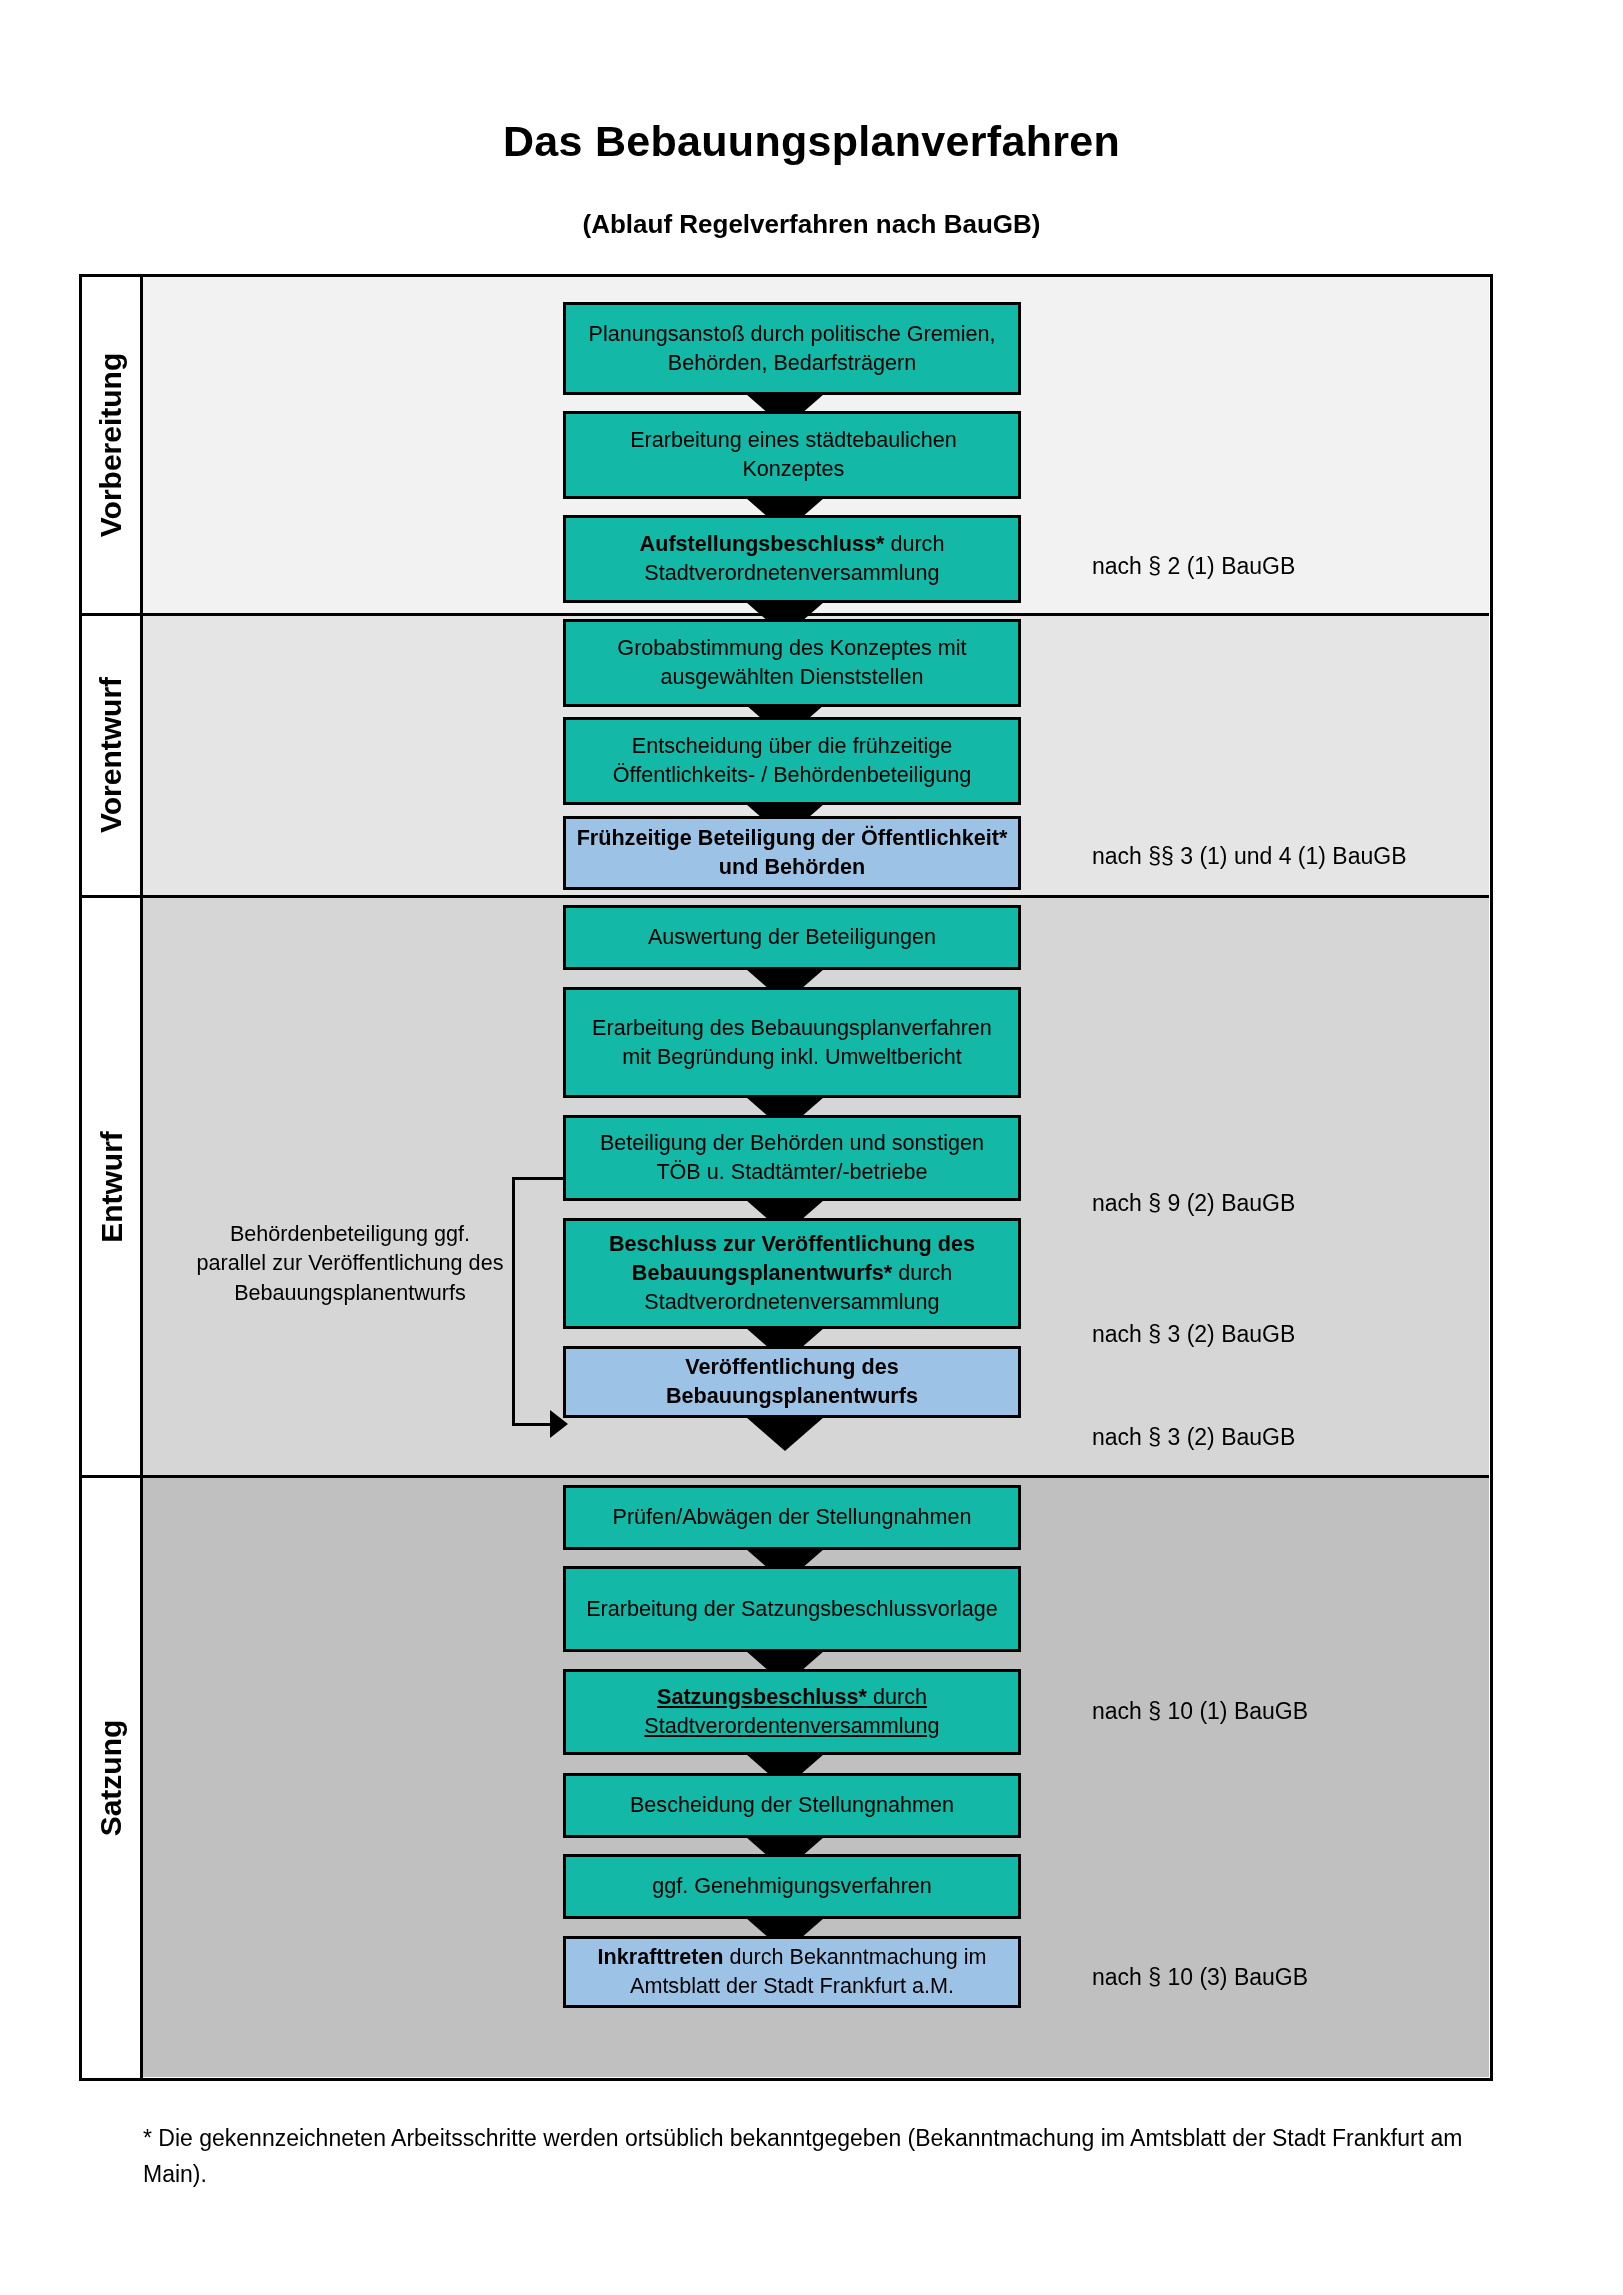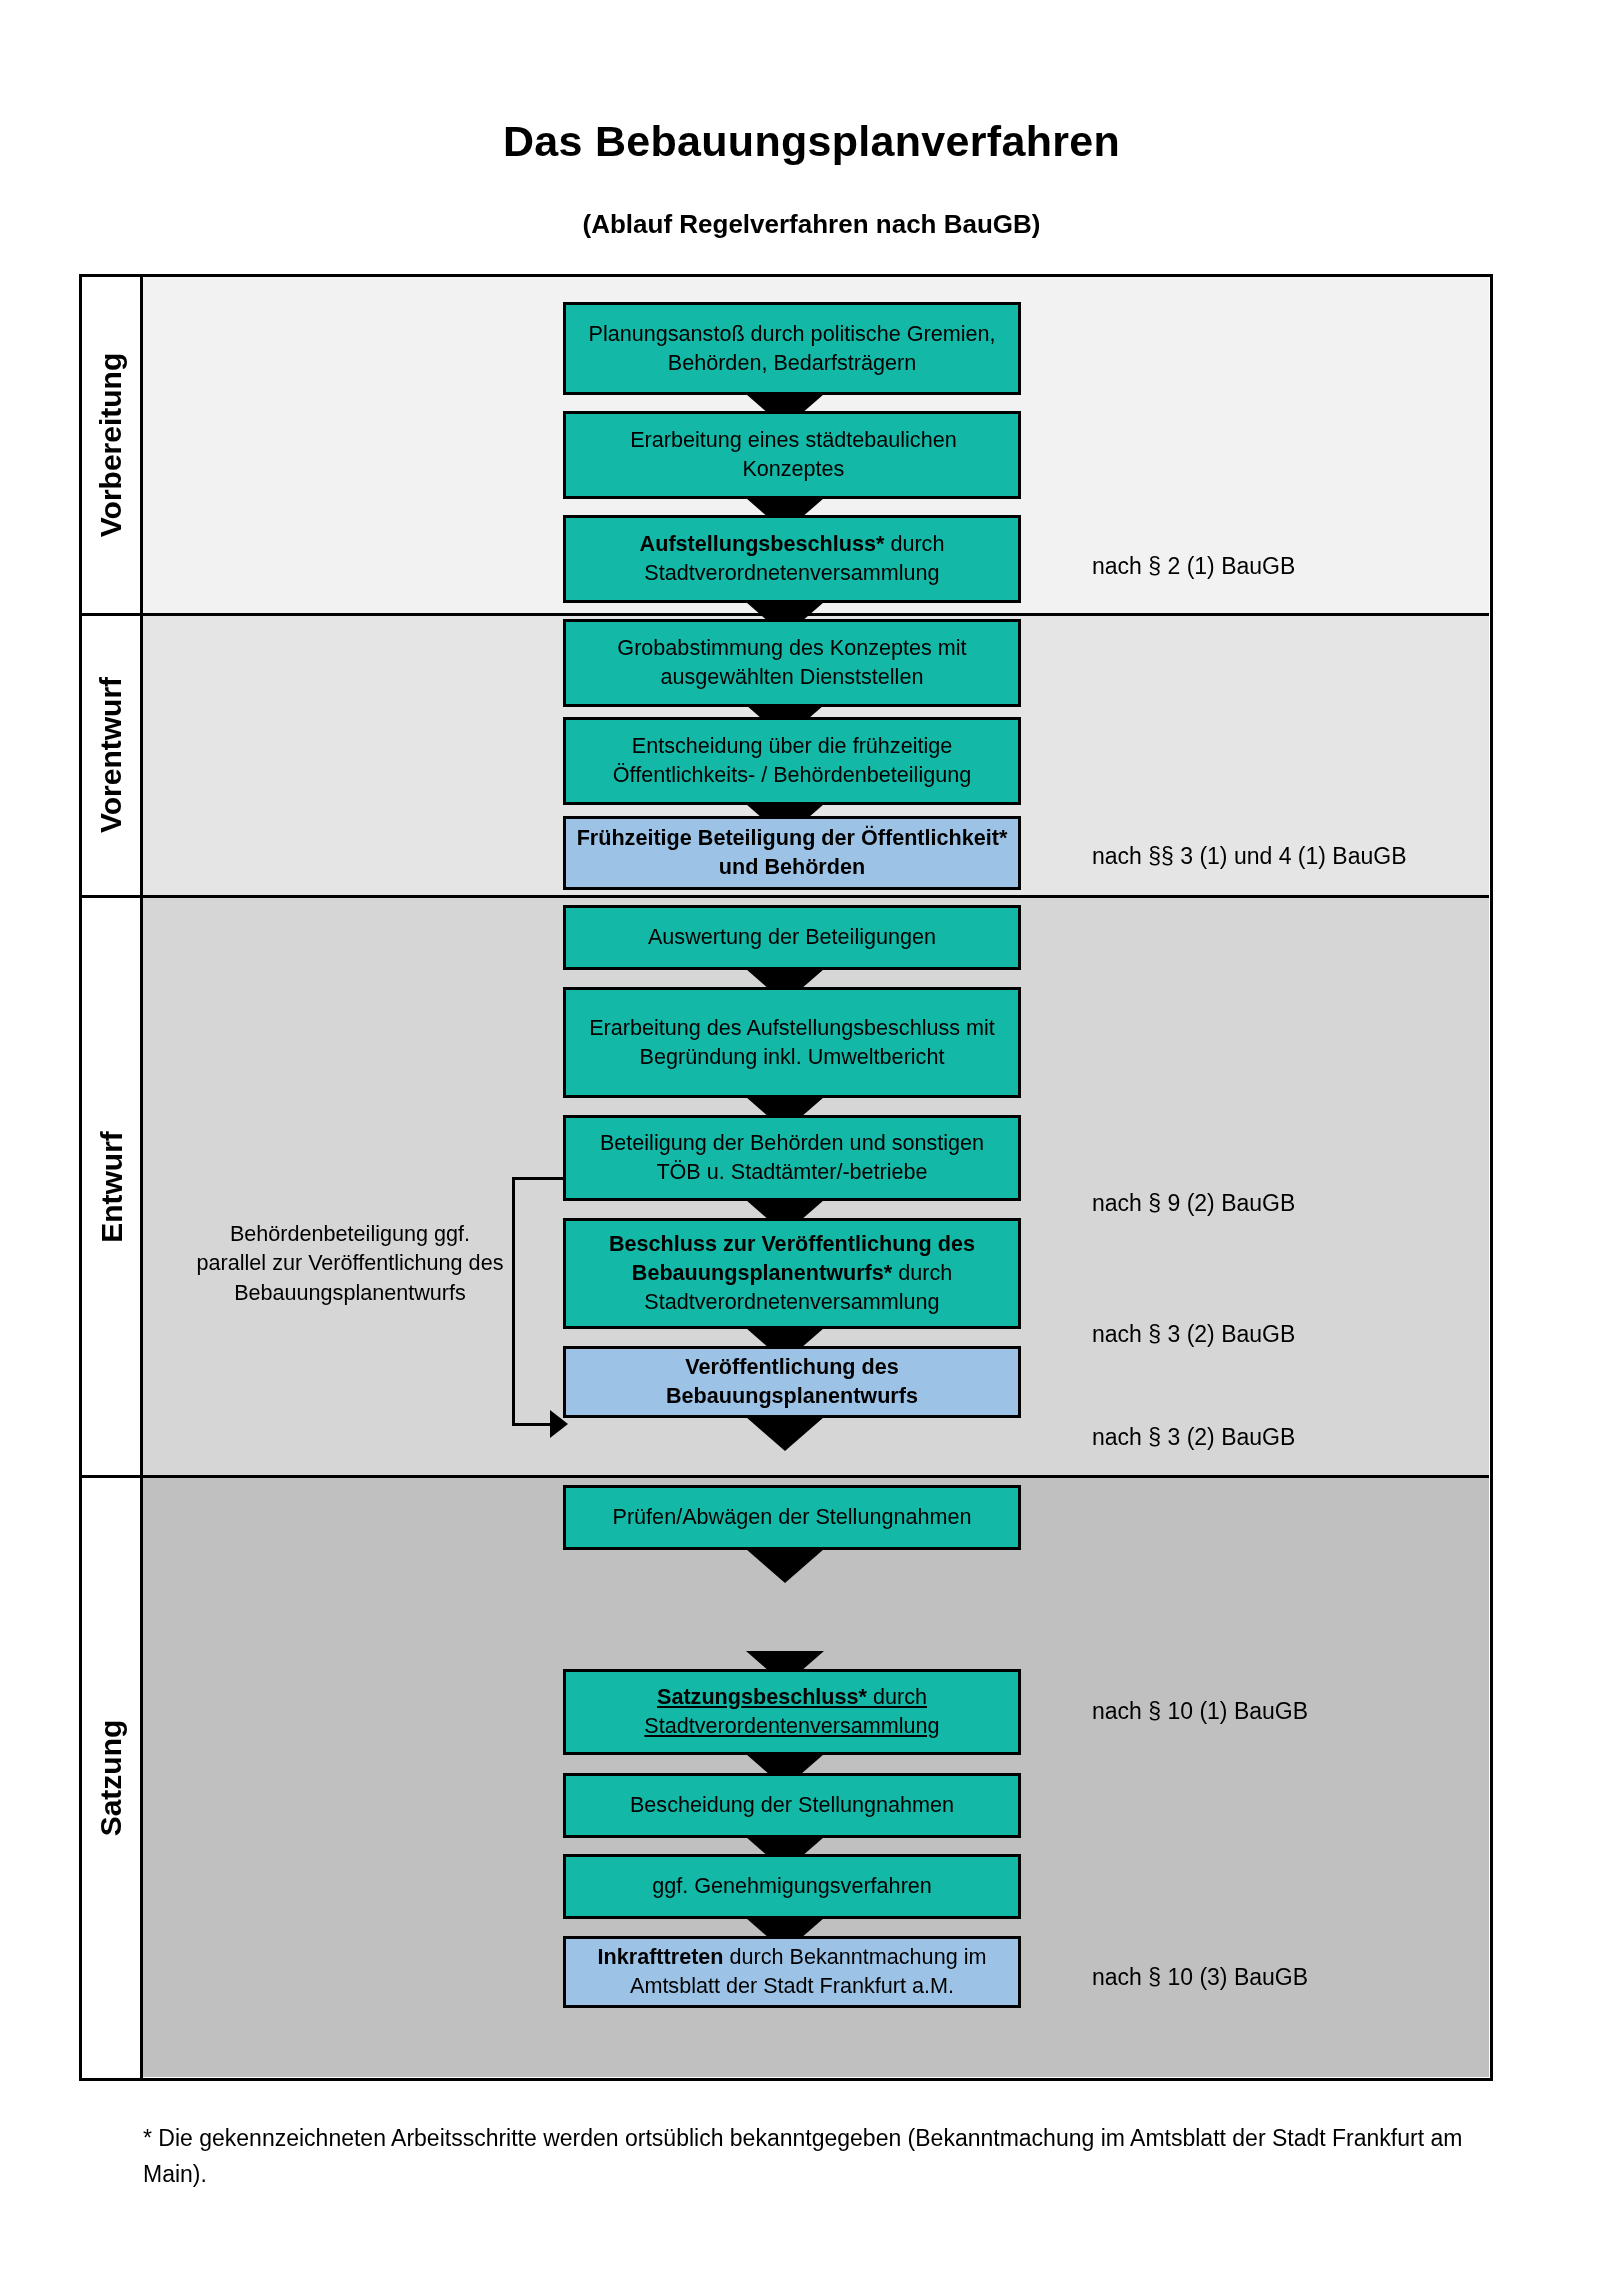--- a/index.html
+++ b/index.html
@@ -169,40 +169,43 @@
   <div class="arrow" style="top:804px;"></div>
   <div class="fbox" style="top:905px;height:65px;">
       <div>Auswertung der Beteiligungen</div>
     </div>
 
   <div class="fbox blue" style="top:816px;height:74px;">
       <div><b>Frühzeitige Beteiligung der Öffentlichkeit* und Behörden</b></div>
     </div>
   <div class="arrow" style="top:969px;"></div>
   <div class="fbox" style="top:987px;height:111px;">
-      <div>Erarbeitung des Aufstellungsbeschluss mit Begründung inkl. Umweltbericht</div>
+      <div>Erarbeitung des Bebauungsplanverfahren mit Begründung inkl. Umweltbericht</div>
     </div>
   <div class="arrow" style="top:1097px;"></div>
   <div class="fbox" style="top:1115px;height:86px;">
       <div>Beteiligung der Behörden und sonstigen TÖB u. Stadtämter/-betriebe</div>
     </div>
   <div class="arrow" style="top:1200px;"></div>
   <div class="fbox" style="top:1218px;height:111px;">
       <div><b>Beschluss zur Veröffentlichung des Bebauungsplanentwurfs*</b> durch Stadtverordnetenversammlung</div>
     </div>
   <div class="arrow" style="top:1328px;"></div>
   <div class="fbox blue" style="top:1346px;height:72px;">
       <div><b>Veröffentlichung des Bebauungsplanentwurfs</b></div>
     </div>
   <div class="arrow" style="top:1417px;"></div>
 
   <div class="fbox" style="top:1485px;height:65px;">
       <div>Prüfen/Abwägen der Stellungnahmen</div>
     </div>
   <div class="arrow" style="top:1549px;"></div>
+  <div class="fbox" style="top:1566px;height:86px;">
+      <div>Erarbeitung der Satzungsbeschlussvorlage</div>
+    </div>
   <div class="arrow" style="top:1651px;"></div>
   <div class="fbox" style="top:1669px;height:86px;text-decoration:underline;">
       <div><b>Satzungsbeschluss*</b> durch Stadtverordentenversammlung</div>
     </div>
   <div class="arrow" style="top:1754px;"></div>
   <div class="fbox" style="top:1773px;height:65px;">
       <div>Bescheidung der Stellungnahmen</div>
     </div>
   <div class="arrow" style="top:1837px;"></div>
   <div class="fbox" style="top:1854px;height:65px;">

